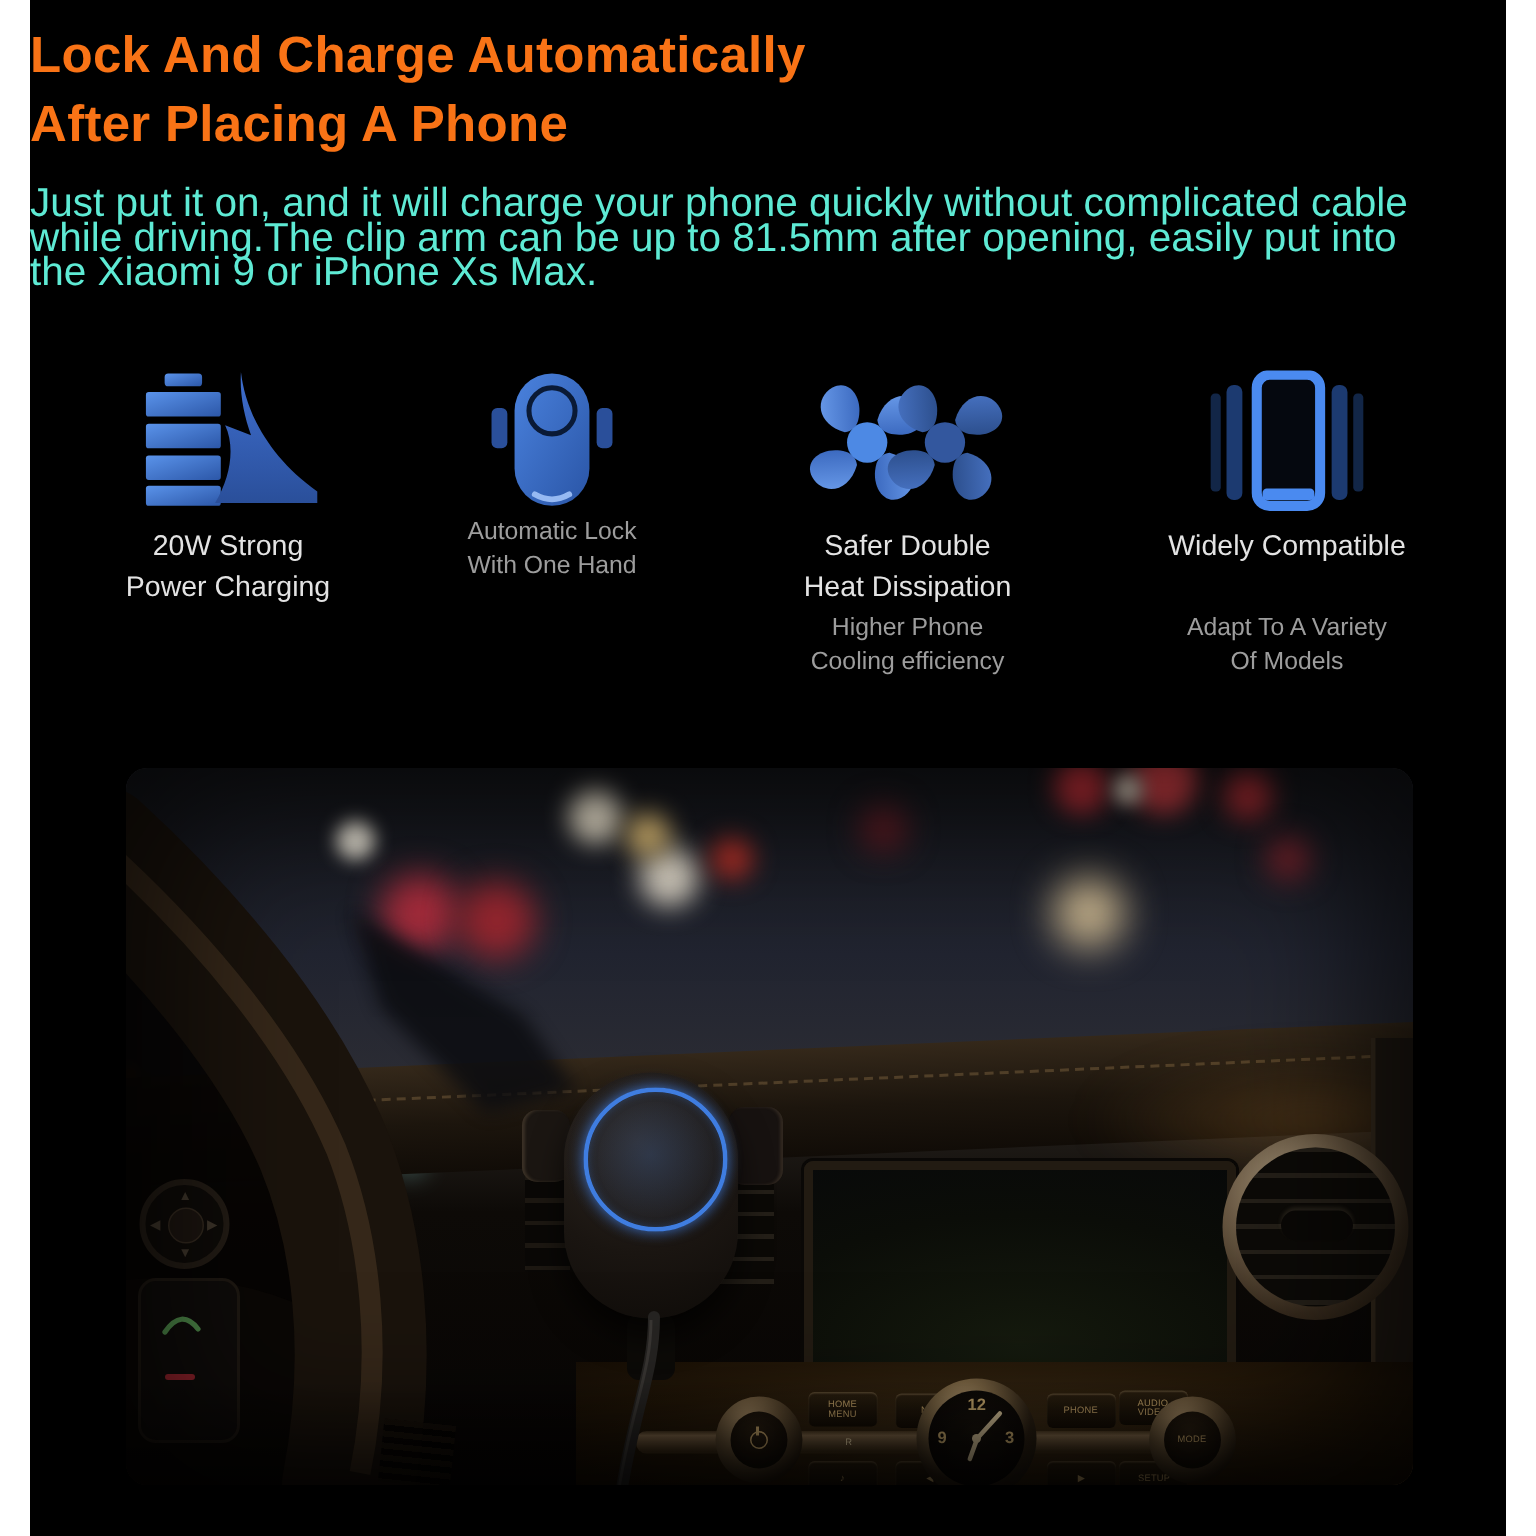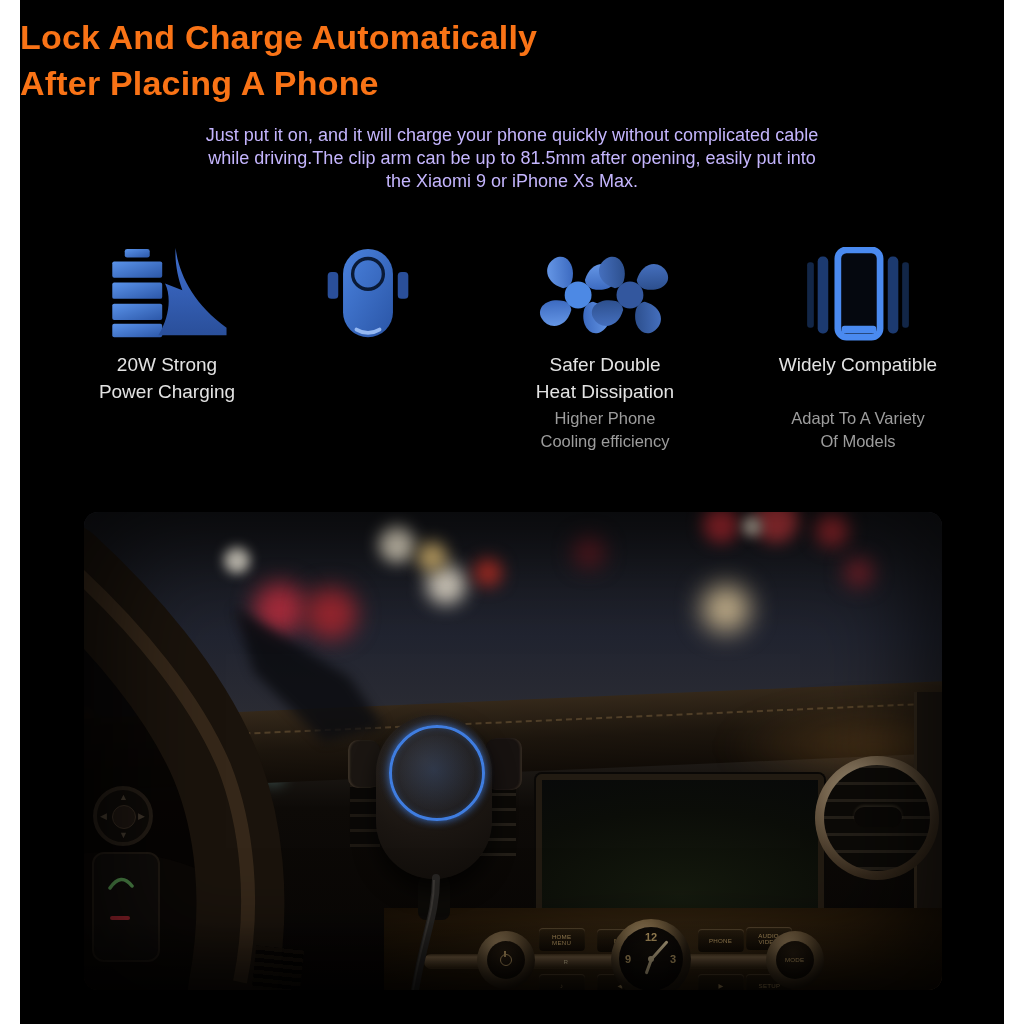--- a/index.html
+++ b/index.html
@@ -3,22 +3,22 @@
 <meta charset="utf-8">
 <style>
   html,body{margin:0;padding:0;background:#ffffff;width:1024px;height:1024px;overflow:hidden;
     font-family:"Liberation Sans", sans-serif;}
   .canvas{position:absolute;left:20px;top:0;width:984px;height:1024px;background:#000;}
   .preline{white-space:pre-line;}
 
   
   .title{position:absolute;top:14px;left:0;width:100%;text-align:left;color:#f97316;
     font-size:34px;line-height:46px;font-weight:bold;letter-spacing:.2px;}
-  .subtitle{position:absolute;top:124px;left:0;width:100%;text-align:center;color:#c4b5fd;
-    font-size:18px;line-height:23px;font-weight:400;}
+  .subtitle{position:absolute;top:124px;left:0;width:100%;text-align:left;color:#5eead4;
+    font-size:27px;line-height:23px;font-weight:400;}
 
   
   .features{position:absolute;top:246px;left:0;width:100%;height:215px;}
   .feature{position:absolute;top:0;height:215px;text-align:center;}
   .f-icon{height:97px;display:flex;align-items:center;justify-content:center;}
   .f-title{margin-top:8px;height:56px;color:#e3e3e3;font-size:19px;line-height:27px;}
   .f-sub{margin-top:0;color:#9d9d9d;font-size:16.5px;line-height:23px;}
 
   
   .photo{position:absolute;left:64px;top:512px;width:858px;height:478px;border-radius:14px;
@@ -91,21 +91,21 @@
 <div class="canvas">
 
   <div class="title preline">Lock And Charge Automatically
 After Placing A Phone</div>
   <div class="subtitle preline">Just put it on, and it will charge your phone quickly without complicated cable
 while driving.The clip arm can be up to 81.5mm after opening, easily put into
 the Xiaomi 9 or iPhone Xs Max.</div>
 
   <div class="features">
 
-    <div class="feature" style="left:47px;width:200px;">
+    <div class="feature" style="left:32px;width:200px;">
       <div class="f-icon">
         <svg width="130" height="96" viewBox="0 0 130 100">
           <defs>
             <linearGradient id="bg1" x1="0" y1="0" x2="1" y2="1">
               <stop offset="0" stop-color="#5a93ea"></stop>
                 <stop offset="1" stop-color="#2c57a8"></stop>
             </linearGradient>
             <linearGradient id="bg2" x1="0" y1="0" x2="0" y2="1">
               <stop offset="0" stop-color="#3f6fd0"></stop>
                 <stop offset="1" stop-color="#2a4f9a"></stop>
@@ -132,20 +132,22 @@
                 <stop offset="1" stop-color="#2a55a6"></stop>
             </linearGradient>
           </defs>
           <rect x="8" y="26" width="11" height="28" rx="4" fill="#2a4f9a"></rect>
           <rect x="81" y="26" width="11" height="28" rx="4" fill="#2a4f9a"></rect>
           <rect x="24" y="2" width="52" height="92" rx="26" fill="url(#mg1)"></rect>
           <circle cx="50" cy="28" r="16" fill="none" stroke="#0a1a36" stroke-width="3.5"></circle>
           <path d="M38 86 Q50 93 62 86" fill="none" stroke="#96b9f2" stroke-width="4" stroke-linecap="round"></path>
         </svg>
       </div>
+      <div class="f-sub preline">Automatic Lock
+With One Hand</div>
     </div>
 
     <div class="feature" style="left:475px;width:220px;">
       <div class="f-icon">
         <svg width="140" height="96" viewBox="0 0 140 100">
           <defs>
             <linearGradient id="fb1" x1="0" y1="0" x2="1" y2="1">
               <stop offset="0" stop-color="#6ea0ee"></stop>
                 <stop offset="1" stop-color="#2f5cb4"></stop>
             </linearGradient>

